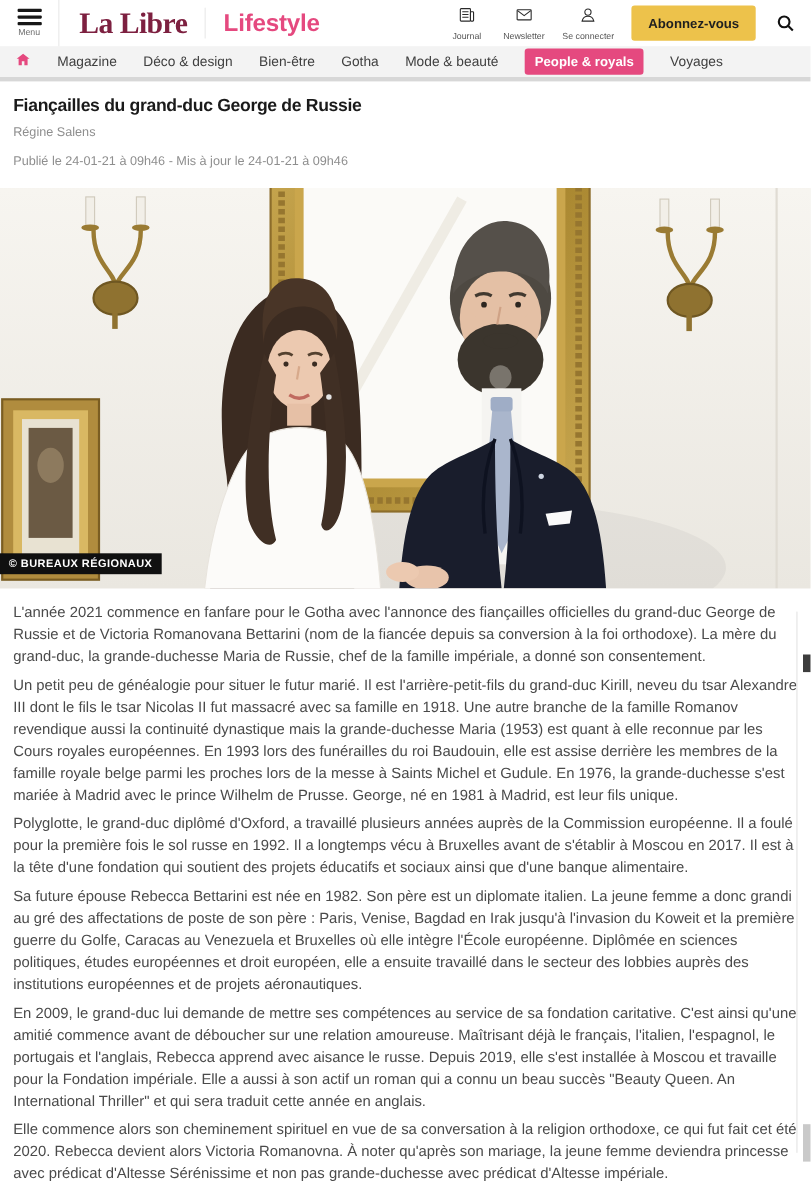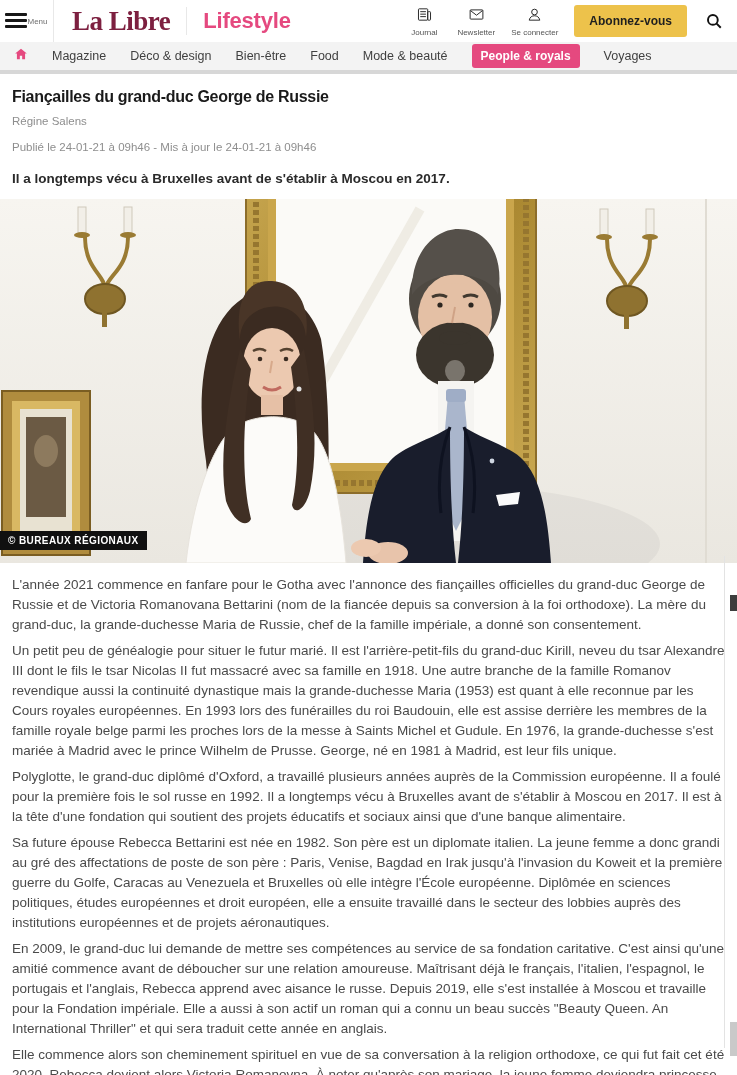--- a/index.html
+++ b/index.html
@@ -5,21 +5,21 @@
   * { box-sizing: border-box; margin: 0; padding: 0; }
   html,body { background:#fff; }
   body {
     width: 737px; height: 1075px; overflow: hidden; position: relative;
     font-family: "Liberation Sans", sans-serif; color:#222;
   }
   :root { --accent:#e5497f; --brand:#7d2040; --subscribe:#edc24b; }
 
   
   .site-header { height:42px; display:flex; align-items:center; background:#fff; padding-right:14px; }
-  .menu-block { width:54px; height:42px; border-right:1px solid #e8e8e8; display:flex; flex-direction:row; align-items:center; justify-content:center; cursor:pointer; }
+  .menu-block { width:54px; height:42px; border-right:1px solid #e8e8e8; display:flex; flex-direction:column; align-items:center; justify-content:center; cursor:pointer; }
   .hamburger { display:flex; flex-direction:column; gap:3px; margin-bottom:2px; }
   .hamburger span { display:block; width:22px; height:3px; background:#171717; border-radius:1px; }
   .menu-label { font-size:8px; color:#6f6f6f; }
   .brand { font-family:"Liberation Serif", serif; font-weight:bold; font-size:27px; color:var(--brand); letter-spacing:-0.5px; padding:0 16px 0 18px; line-height:42px; }
   .brand-divider { width:1px; height:28px; background:#e8e8e8; }
   .section-title { font-size:22px; font-weight:bold; color:var(--accent); padding-left:16px; letter-spacing:-0.2px; }
   .header-spacer { flex:1; }
   .header-actions { display:flex; align-items:flex-start; gap:16px; margin-right:16px; }
   .header-action { display:flex; flex-direction:column; align-items:center; gap:1px; cursor:pointer; min-width:34px; }
   .header-action svg { width:17px; height:17px; stroke:#2a2a2a; fill:none; stroke-width:1.4; }
@@ -117,29 +117,28 @@
 
 <nav class="site-nav">
   <span class="home-link">
     <span>
       <svg viewBox="0 0 24 24">
           <path d="M12 3 L22 11 L19 11 L19 21 L14 21 L14 15 L10 15 L10 21 L5 21 L5 11 L2 11 Z"></path>
         </svg>
     </span>
   </span>
 
-  <span style="display:contents"><span class="nav-item">Magazine</span><span class="nav-item">Déco &amp; design</span><span class="nav-item">Bien-être</span><span class="nav-item">Food</span><span class="nav-item">Mode &amp; beauté</span><span class="nav-item active">People &amp; royals</span><span class="nav-item">Voyages</span></span>
+  <span style="display:contents"><span class="nav-item">Magazine</span><span class="nav-item">Déco &amp; design</span><span class="nav-item">Bien-être</span><span class="nav-item">Gotha</span><span class="nav-item">Mode &amp; beauté</span><span class="nav-item active">People &amp; royals</span><span class="nav-item">Voyages</span></span>
 </nav>
 <div class="nav-strip"></div>
 
 <main class="article">
   <h1 class="article-title">Fiançailles du grand-duc George de Russie</h1>
   <div class="article-author">Régine Salens</div>
   <div class="article-published">Publié le 24-01-21 à 09h46 - Mis à jour le 24-01-21 à 09h46</div>
-  <div class="article-lead">Il a longtemps vécu à Bruxelles avant de s'établir à Moscou en 2017.</div>
 
   <figure class="article-figure">
 
     <svg class="scene" viewBox="0 0 737 364">
       <defs>
         <linearGradient id="wallGrad" x1="0" y1="0" x2="0" y2="1">
           <stop offset="0" stop-color="#f7f5f0"></stop>
             <stop offset="1" stop-color="#eae7e0"></stop>
         </linearGradient>
         <linearGradient id="goldGrad" x1="0" y1="0" x2="1" y2="1">

